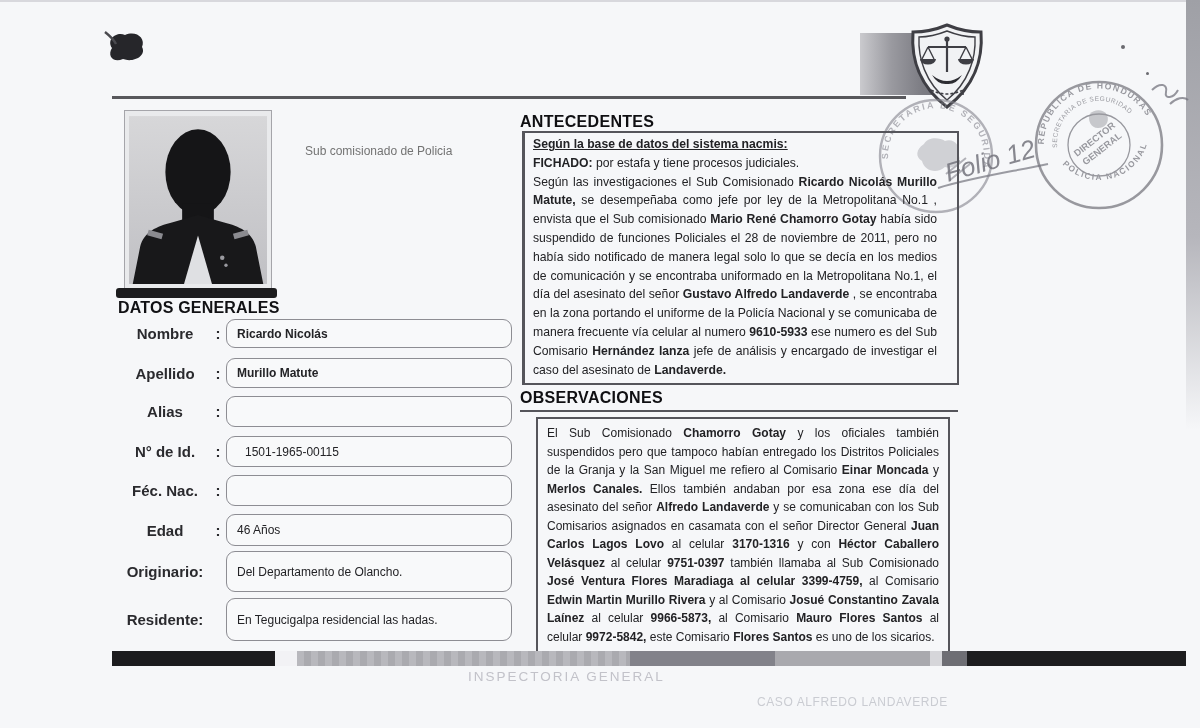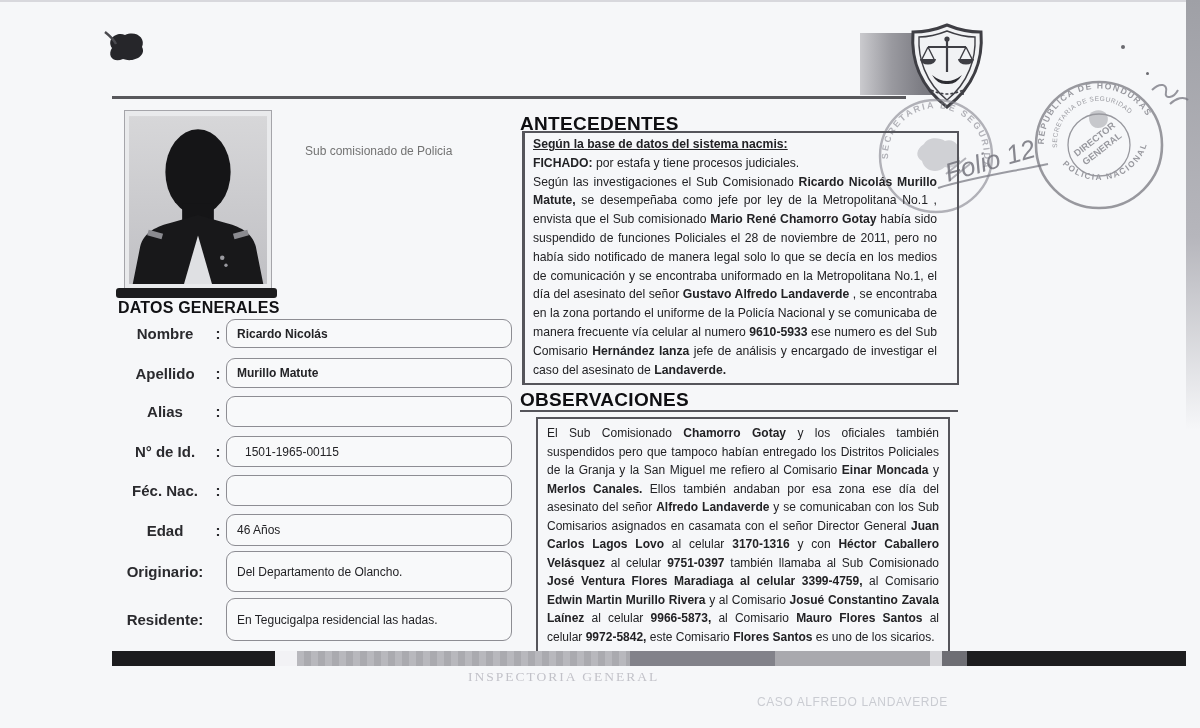--- a/index.html
+++ b/index.html
@@ -40,21 +40,21 @@
   .fcolon{width:16px;font-size:15px;font-weight:700;color:#2a2a2e;}
   .fbox{flex:1;height:100%;border:1.6px solid #8d8d93;border-radius:9px;
     display:flex;align-items:center;padding-left:10px;box-sizing:border-box;background:rgba(255,255,255,.25);}
   .fvalue{font-size:12px;color:#232326;}
   .r0{top:319px;height:29px}.r1{top:358px;height:30px}.r2{top:396px;height:31px}
   .r3{top:436px;height:31px}.r4{top:475px;height:31px}.r5{top:514px;height:32px}
   .r6{top:551px;height:41px}.r7{top:598px;height:43px}
   .r0 .fvalue,.r1 .fvalue{font-weight:700;}
   .r3 .fvalue{padding-left:6px;}
   
-  .sec-heading{font-size:19px;font-weight:700;color:#0f0f12;letter-spacing:.3px;}
+  .sec-heading{font-size:16px;font-weight:700;color:#0f0f12;letter-spacing:.3px;}
   #ant-heading{left:520px;top:113px;}
   #ant-box{left:522px;top:131px;width:437px;box-sizing:border-box;
     border:2px solid #55555b;border-left-width:3px;padding:2px 20px 4px 8px;
     font-size:12.2px;line-height:18.8px;color:#222225;}
   #ant-box .pline{white-space:nowrap;overflow:hidden;}
   #obs-heading{left:520px;top:389px;}
   #obs-rule{left:520px;top:410px;width:438px;height:2px;background:#55555b;}
   #obs-box{left:536px;top:417px;width:414px;box-sizing:border-box;
     border:2px solid #55555b;padding:5px 9px 6px 9px;
     font-size:12px;line-height:18.5px;color:#222225;}
@@ -63,21 +63,21 @@
   #footer-bar{left:112px;top:651px;width:1074px;height:15px;display:flex;}
   .seg{height:100%;}
   .seg1{width:163px;background:#1c1c1e;}
   .seg2{width:22px;background:#f2f2f5;}
   .seg3{width:333px;background:repeating-linear-gradient(90deg,#b8b8bd 0 7px,#aaaaaf 7px 14px);}
   .seg4{width:145px;background:#82828a;}
   .seg5{width:155px;background:#a9a9ae;}
   .seg6{width:12px;background:#d6d6da;}
   .seg7{width:25px;background:#6e6e74;}
   .seg8{flex:1;background:#1d1d1f;}
-  #footer-center{left:468px;top:669px;font-size:13.5px;letter-spacing:2px;color:#c2c2c9;font-family:Liberation Serif, serif;}
+  #footer-center{left:468px;top:669px;font-size:13.5px;letter-spacing:2px;color:#c2c2c9;}
   #footer-right{left:757px;top:695px;font-size:12px;letter-spacing:.6px;color:#caccd2;}
   svg text{font-family:"Liberation Sans","DejaVu Sans",sans-serif;fill:currentColor;}
 </style>
 </head>
 <body>
 
 <div id="page">
 
   <div class="abs" id="top-edge"></div>
   <div class="abs" id="right-shadow"></div>

